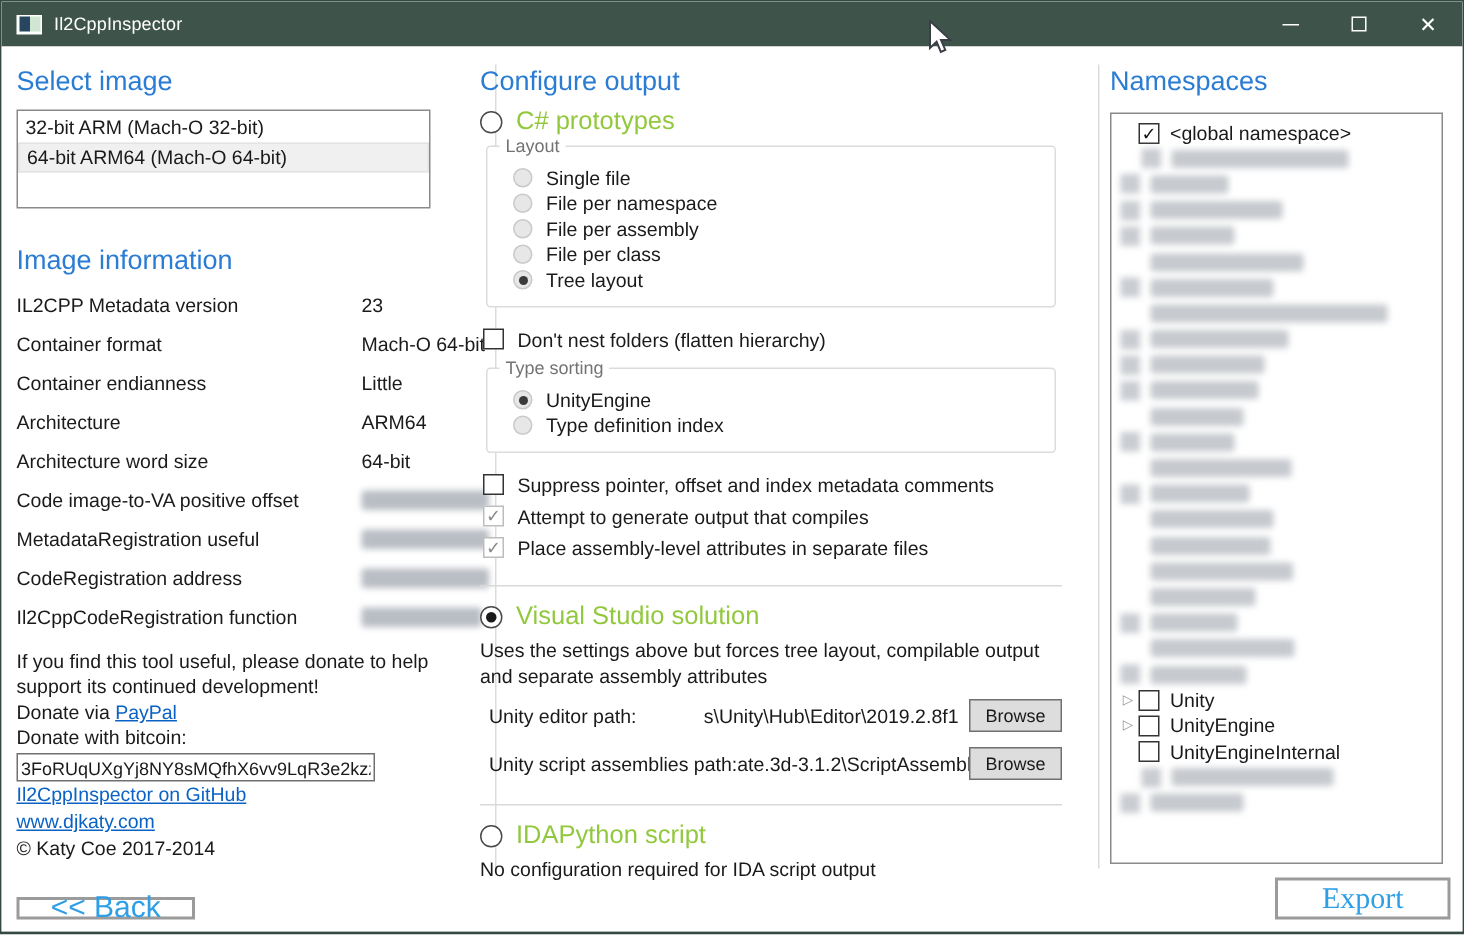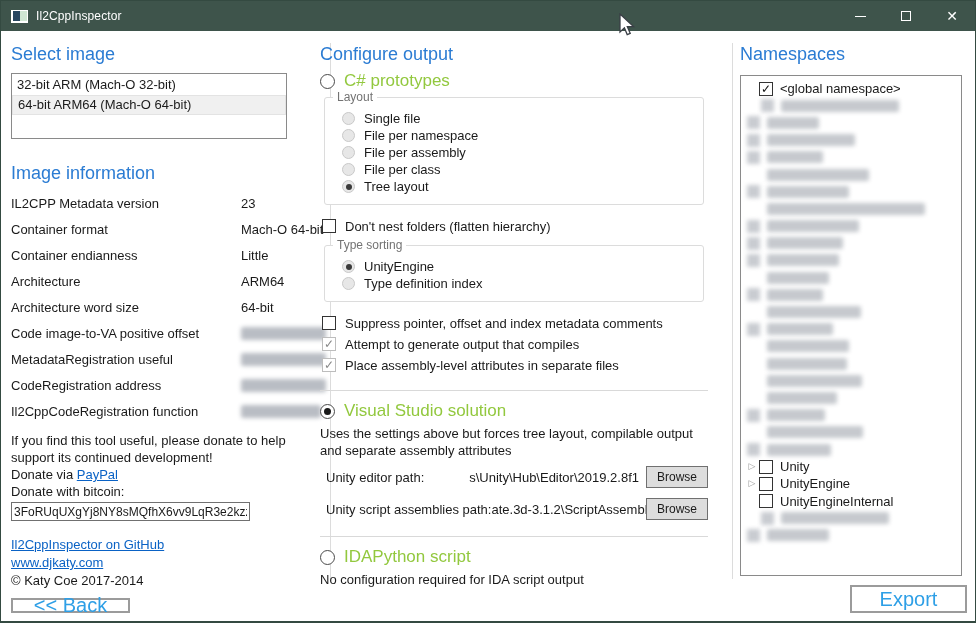--- a/index.html
+++ b/index.html
@@ -35,21 +35,21 @@
   .li-item { height:20px; line-height:20px; padding-left:5px; }
   .li-item.selected { background:#f0f0f0; border:1px solid #e3e3e3; line-height:18px; }
   .col-left h2.second { margin:24px 0 6px; }
   .info-row { display:flex; align-items:center; height:26px; }
   .info-row .lbl { width:230px; flex:none; }
   .redact { display:inline-block; height:13px; background:#b9bdc4; filter:blur(2px); border-radius:2px; }
   .donate { width:302px; line-height:17px; margin-top:8px; }
   a { color:#0a62c5; text-decoration:underline; cursor:pointer; }
   .btc-input { display:block; width:239px; height:19px; border:1px solid #707070; font-size:12px;
                padding:0 2px; margin-top:2px; font-family:"Liberation Sans", sans-serif; color:#1a1a1a; }
-  .links { margin-top:15px; line-height:18px; }
+  .links { margin-top:0; line-height:18px; }
   .btn-big { position:absolute; bottom:8px; border:2px solid #9b9b9b; background:#fff; color:#2e9fe6;
              font-size:20px; text-align:center; font-family:"Liberation Sans", sans-serif; cursor:default;
              display:flex; align-items:center; justify-content:center; }
   #back-btn { left:0; width:119px; height:15px; }
 
   
   .col-mid { position:absolute; left:319px; top:0; width:394px; height:100%; }
   .col-mid h2 { margin:13px 0 6px; }
   .radio-head { display:flex; align-items:center; margin:4px 0 4px; }
   .radio-big { width:15px; height:15px; border:1px solid #4a4a4a; border-radius:50%; margin-right:9px;
@@ -85,21 +85,21 @@
   .col-right h2 { margin:13px 0 10px; }
   .ns-listbox { width:222px; height:501px; border:1px solid #8a8a8a; padding:4px 0 0 4px; overflow:hidden; background:#fff; }
   .ns-row { display:flex; align-items:center; height:17.2px; }
   .expander { width:14px; color:#9a9a9a; font-size:9px; flex:none; text-align:center; line-height:1; }
   .ns-indent { width:14px; flex:none; }
   .ns-cb { width:14px; height:14px; border:1px solid #333; background:#fff; margin-right:7px; flex:none;
            display:flex; align-items:center; justify-content:center; }
   .ns-cb .chk { font-size:12px; line-height:1; color:#111; }
   .cb-blur { width:13px; height:13px; background:#c9ccd1; filter:blur(2px); margin:0 7px 0 2px; flex:none; }
   .ns-bar { height:12px; background:#c6c9ce; filter:blur(2px); border-radius:2px; }
-  #export-btn { right:0; width:117px; height:28px; }
+  #export-btn { right:0; width:117px; height:28px;font-family:Liberation Serif, serif; }
 
   
   .cursor { position:absolute; left:616px; top:12px; z-index:50; pointer-events:none; }
 </style>
 </head>
 <body>
 
 <div class="window">
 
   <div class="titlebar">

